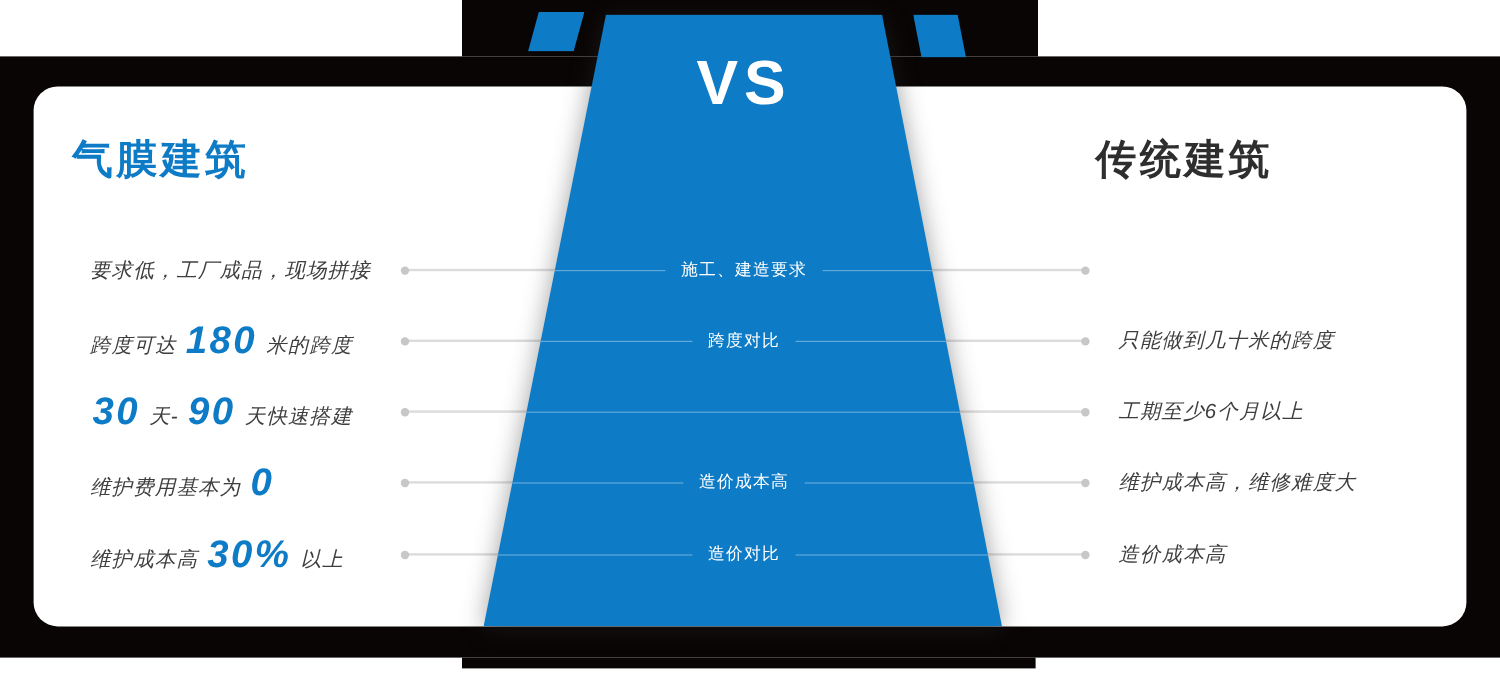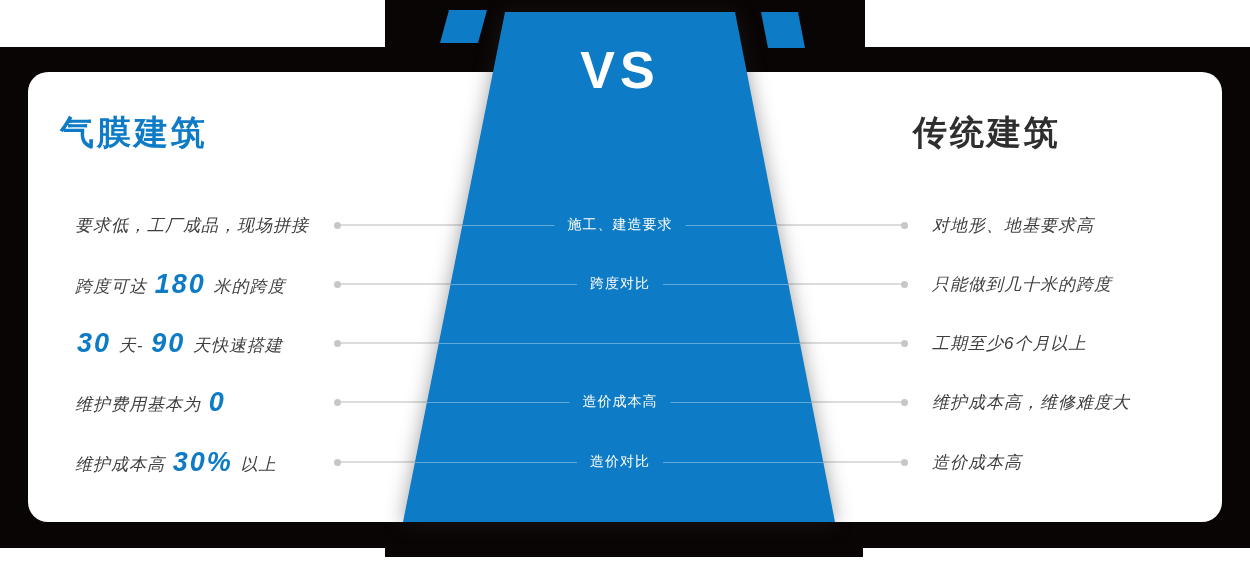--- a/index.html
+++ b/index.html
@@ -46,21 +46,21 @@
   .stripe{position:absolute;background:var(--accent);z-index:4;}
   .stripe-left{left:440px;top:10px;width:48px;height:33px;
     clip-path:polygon(9px 0px,47px 0px,38px 33px,0px 33px);}
   .stripe-right{left:761px;top:12px;width:45px;height:36px;
     clip-path:polygon(0px 0px,37px 0px,44px 36px,7px 36px);}
   
   .l-text,.r-text{position:absolute;transform:translateY(-50%);white-space:nowrap;
     color:var(--text);font-size:17px;letter-spacing:1px;z-index:2;font-style:italic;}
   .l-text{left:75px;}
   .r-text{left:932px;}
-  .num{color:var(--accent);font-size:27px;font-weight:bold;letter-spacing:2px;margin:0 2px;vertical-align:-1px;}
+  .num{color:var(--accent);font-size:32px;font-weight:bold;letter-spacing:2px;margin:0 2px;vertical-align:-1px;}
 </style>
 </head>
 <body>
 
 <div id="stage">
 
   <div class="band"></div>
   <div class="block-top"></div>
   <div class="block-bottom"></div>
 
@@ -92,19 +92,18 @@
 
   <div class="stripe stripe-left"></div>
   <div class="stripe stripe-right"></div>
 
   <div class="l-text" style="top:225px"><span>要求低，工厂成品，现场拼接</span></div>
   <div class="l-text" style="top:284px"><span>跨度可达 </span><span class="num">180</span><span> 米的跨度</span></div>
   <div class="l-text" style="top:343px"><span class="num">30</span><span> 天- </span><span class="num">90</span><span> 天快速搭建</span></div>
   <div class="l-text" style="top:402px"><span>维护费用基本为 </span><span class="num">0</span></div>
   <div class="l-text" style="top:462px"><span>维护成本高 </span><span class="num">30%</span><span> 以上</span></div>
 
-  <div class="r-text" style="top:225px">对地形、地基要求高</div>
   <div class="r-text" style="top:284px">只能做到几十米的跨度</div>
   <div class="r-text" style="top:343px">工期至少6个月以上</div>
   <div class="r-text" style="top:402px">维护成本高，维修难度大</div>
   <div class="r-text" style="top:462px">造价成本高</div>
 
 </div>
 
 </body></html>

